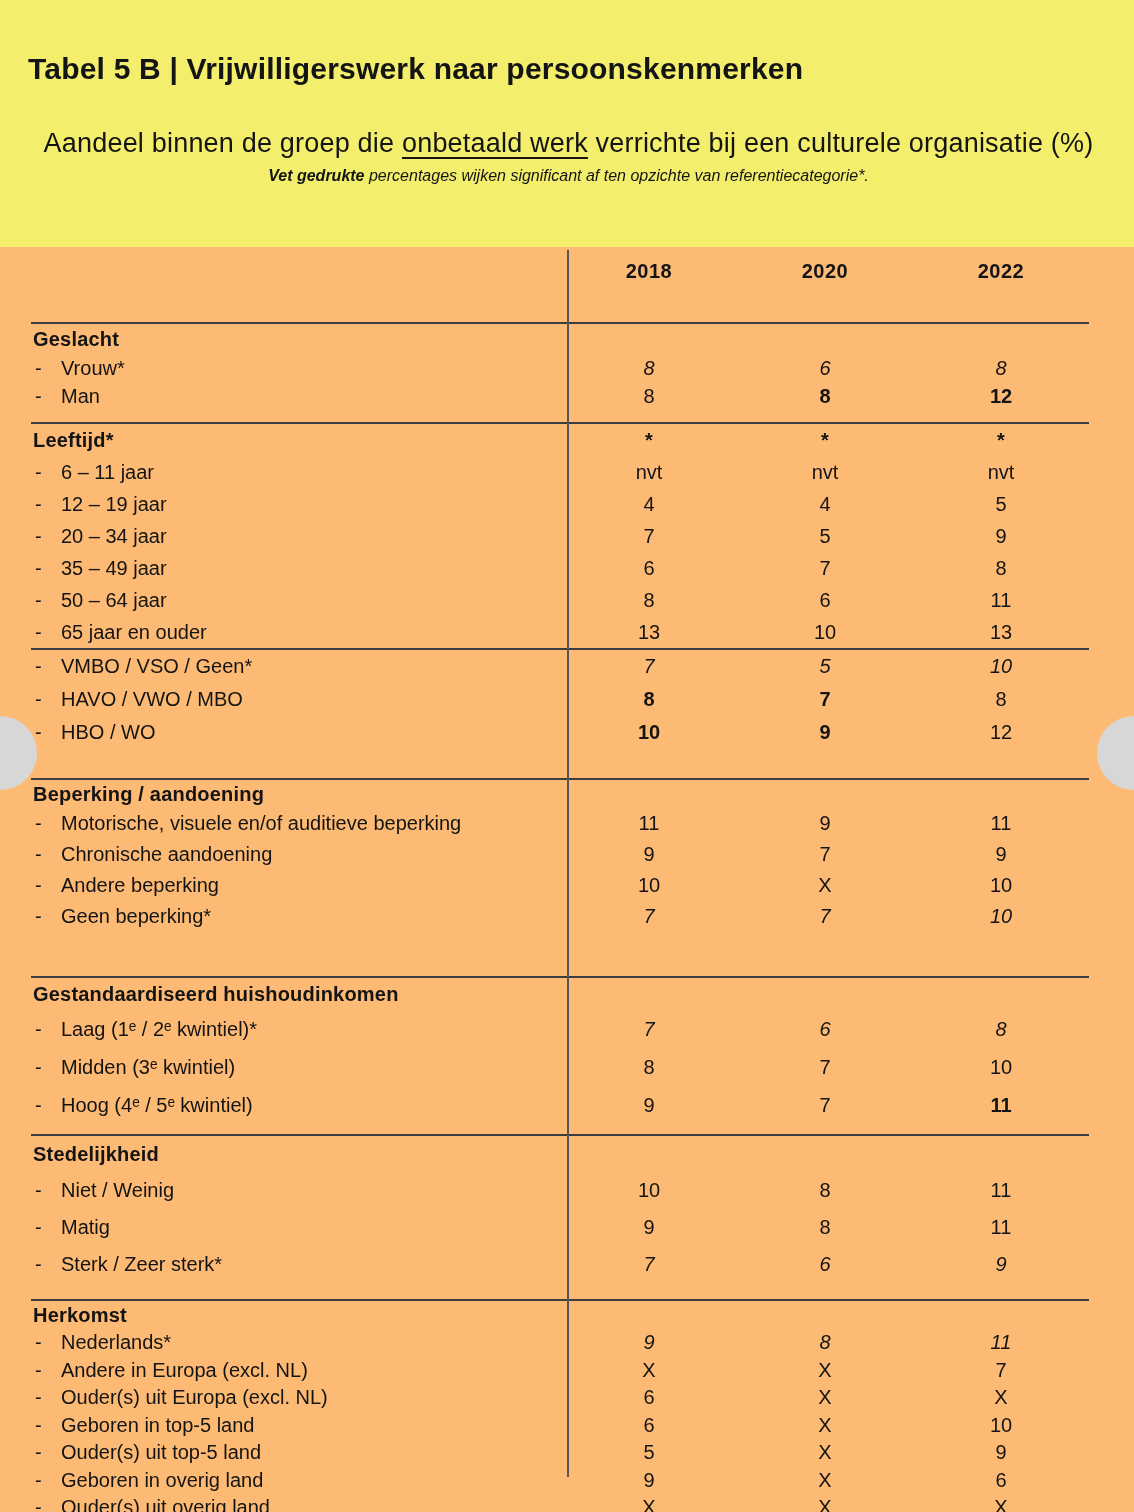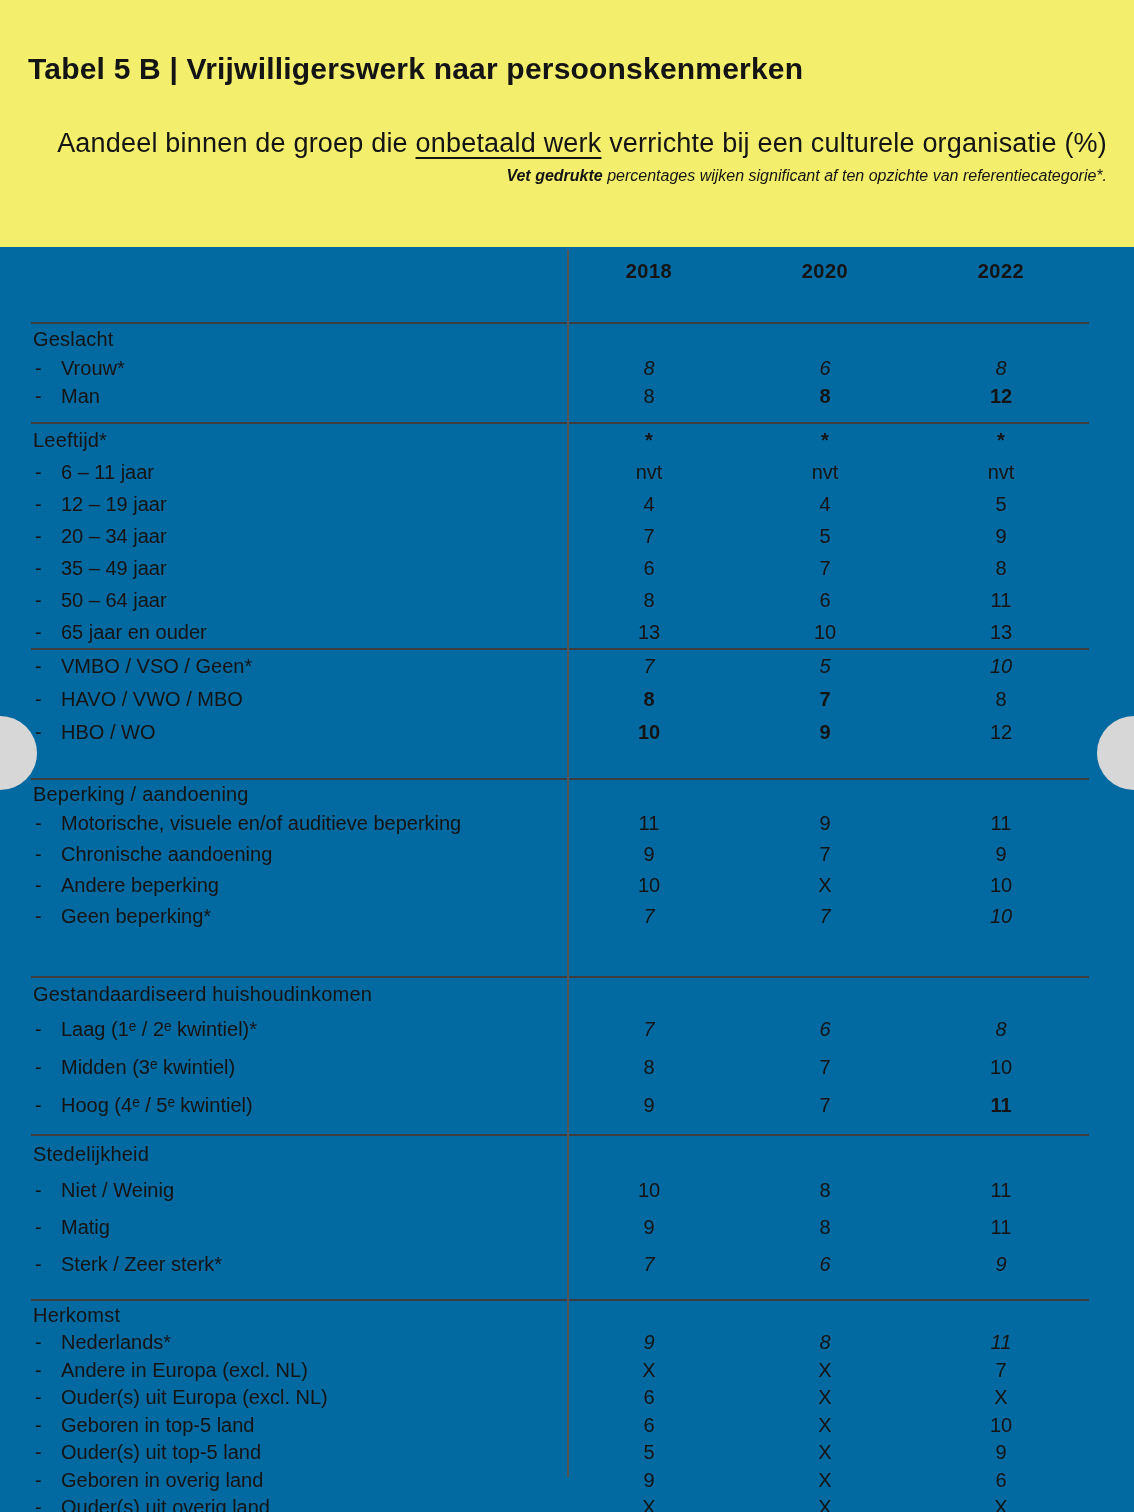--- a/index.html
+++ b/index.html
@@ -1,22 +1,22 @@
 <!DOCTYPE html>
 <html><head>
 <meta charset="utf-8">
 <style>
   html,body{margin:0;padding:0;background:#ffffff;}
-  .page{position:relative;width:1134px;height:1512px;background:#0369a1;overflow:hidden;
+  .page{position:relative;width:1134px;height:1512px;background:#fdba74;overflow:hidden;
         font-family:"Liberation Sans", sans-serif;color:#141414;}
 
   
   .banner{position:absolute;top:0;left:0;width:1134px;height:247px;background:#f3ef6d;}
   .title{position:absolute;top:52px;left:28px;font-size:30px;font-weight:800;letter-spacing:.2px;}
-  .subwrap{position:absolute;top:126px;left:30px;right:27px;text-align:right;}
+  .subwrap{position:absolute;top:126px;left:30px;right:27px;text-align:center;}
   .subline1{font-size:27px;line-height:34px;letter-spacing:.2px;}
   .subline1 .ul{text-decoration:underline;text-decoration-thickness:2px;text-underline-offset:5px;}
   .subline2{font-size:16px;font-style:italic;line-height:31px;}
   .subline2 .nb{font-weight:800;}
 
   
   #table{position:absolute;left:31px;top:252px;width:1058px;}
   .grid{display:grid;grid-template-columns:530px 176px 176px 176px;align-items:center;}
   .yearrow{height:70px;align-items:start;}
   .year{padding-top:8px;text-align:center;font-size:24px;font-weight:800;letter-spacing:.5px;}
@@ -24,21 +24,21 @@
   .s0{height:100px}.s1{height:226px}.s2{height:130px}.s3{height:198px}
   .s4{height:158px}.s5{height:165px}.s6{height:223px}
   .s0 .shead{height:30px}.s0 .row{height:28px}
   .s1 .shead{height:32px}.s1 .row{height:32px}
   .s2 .shead{height:28px}.s2 .row{height:33px}
   .s3 .shead{height:28px}.s3 .row{height:31px}
   .s4 .shead{height:32px}.s4 .row{height:38px}
   .s5 .shead{height:36px}.s5 .row{height:37px}
   .s6 .shead{height:28px}.s6 .row{height:27.5px}
   .cell{font-size:20px;}
-  .lhead{font-weight:400;padding-left:2px;letter-spacing:.2px;}
+  .lhead{font-weight:700;padding-left:2px;letter-spacing:.2px;}
   .label{display:flex;align-items:center;}
   .dash{width:26px;padding-left:4px;flex:0 0 auto;}
   .val{text-align:center;}
   .val.b{font-weight:700;}
   .val.i{font-style:italic;}
   .shead .val{font-weight:700;}
 
   
   .vline{position:absolute;left:567px;top:250px;width:2px;height:1227px;background:#555555;}
 

